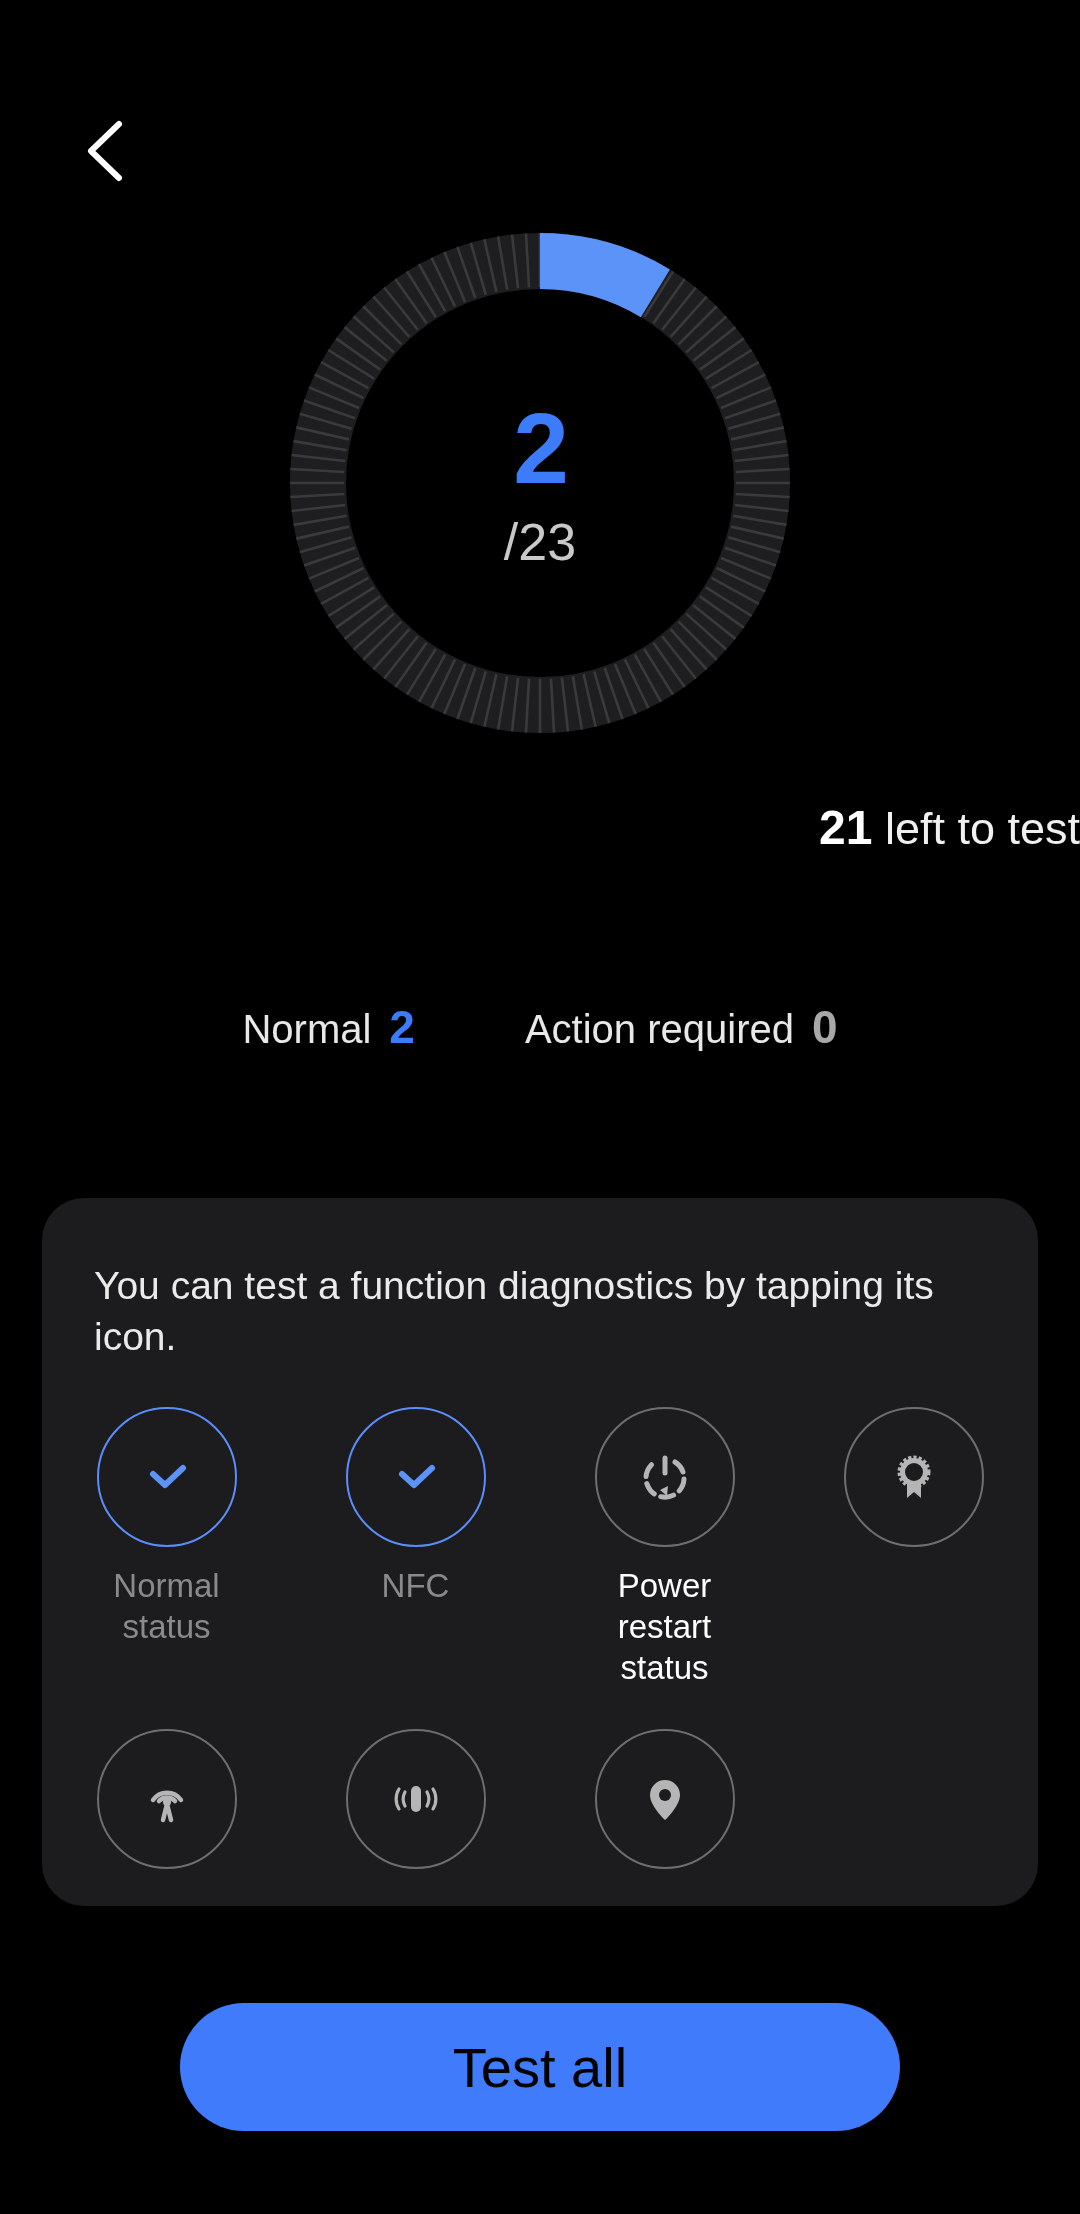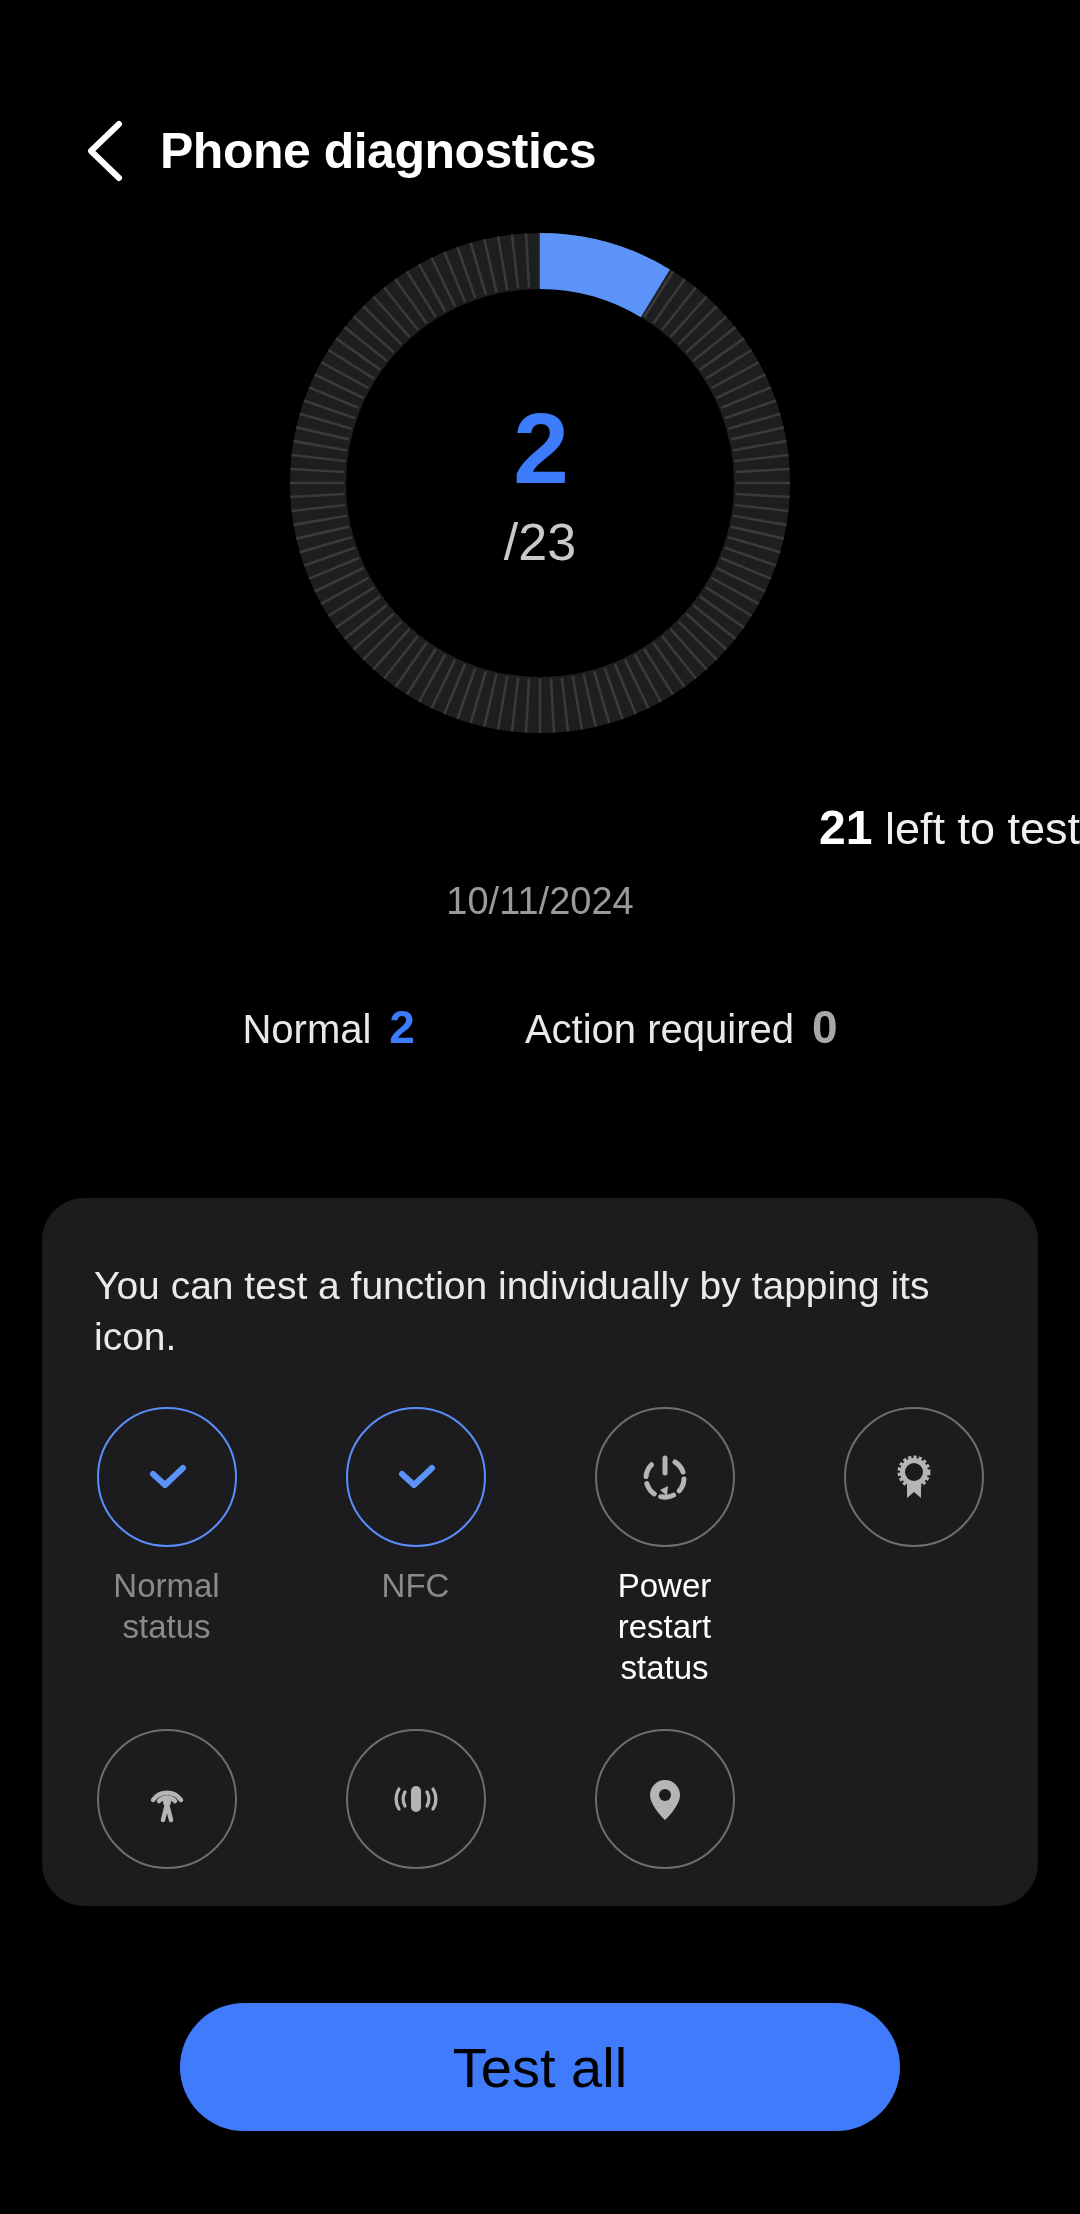--- a/index.html
+++ b/index.html
@@ -77,21 +77,20 @@
 <body>
 
 <div class="screen">
 
   <div class="header">
     <div class="back-btn">
       <svg width="46" height="66" viewBox="0 0 46 66">
         <polyline points="36,6 8,33 36,60" fill="none" stroke="#ffffff" stroke-width="6" stroke-linecap="round" stroke-linejoin="round"></polyline>
       </svg>
     </div>
-    <div class="page-title">Phone diagnostics</div>
   </div>
 
   <div class="ring-wrap">
     <svg viewBox="0 0 500 500">
       <defs>
         <mask id="tickmask">
           <rect x="0" y="0" width="500" height="500" fill="black"></rect>
           <g id="ticks" stroke="white" stroke-width="2.2">
             
           </g>
@@ -219,36 +218,35 @@
     </svg>
     <div class="ring-center">
       <div class="ring-count">2</div>
       <div class="ring-total">/23</div>
     </div>
   </div>
 
   <div class="left-line">
     <span class="num">21</span><span class="txt"> left to test</span>
   </div>
-  <div class="date-line">10/11/2024</div>
 
   <div class="stats">
     <div class="stat normal">
       <span class="label">Normal</span>
       <span class="value">2</span>
     </div>
     <div class="stat-gap"></div>
     <div class="stat action">
       <span class="label">Action required</span>
       <span class="value">0</span>
     </div>
   </div>
 
   <div class="card">
-    <div class="card-desc">You can test a function individually by tapping its icon.</div>
+    <div class="card-desc">You can test a function diagnostics by tapping its icon.</div>
     <div class="icon-grid" id="icon-grid">
         <div class="icon-cell">
           <div class="icon-circle done">
             <svg width="58" height="58" viewBox="0 0 58 58">
               <polyline points="15,26 27,37 45,20" fill="none" stroke="#5b93f8" stroke-width="6" stroke-linecap="round" stroke-linejoin="round"></polyline>
             </svg>
           </div>
           <div class="icon-label dim">Normal status</div>
         </div>
         <div class="icon-cell">

